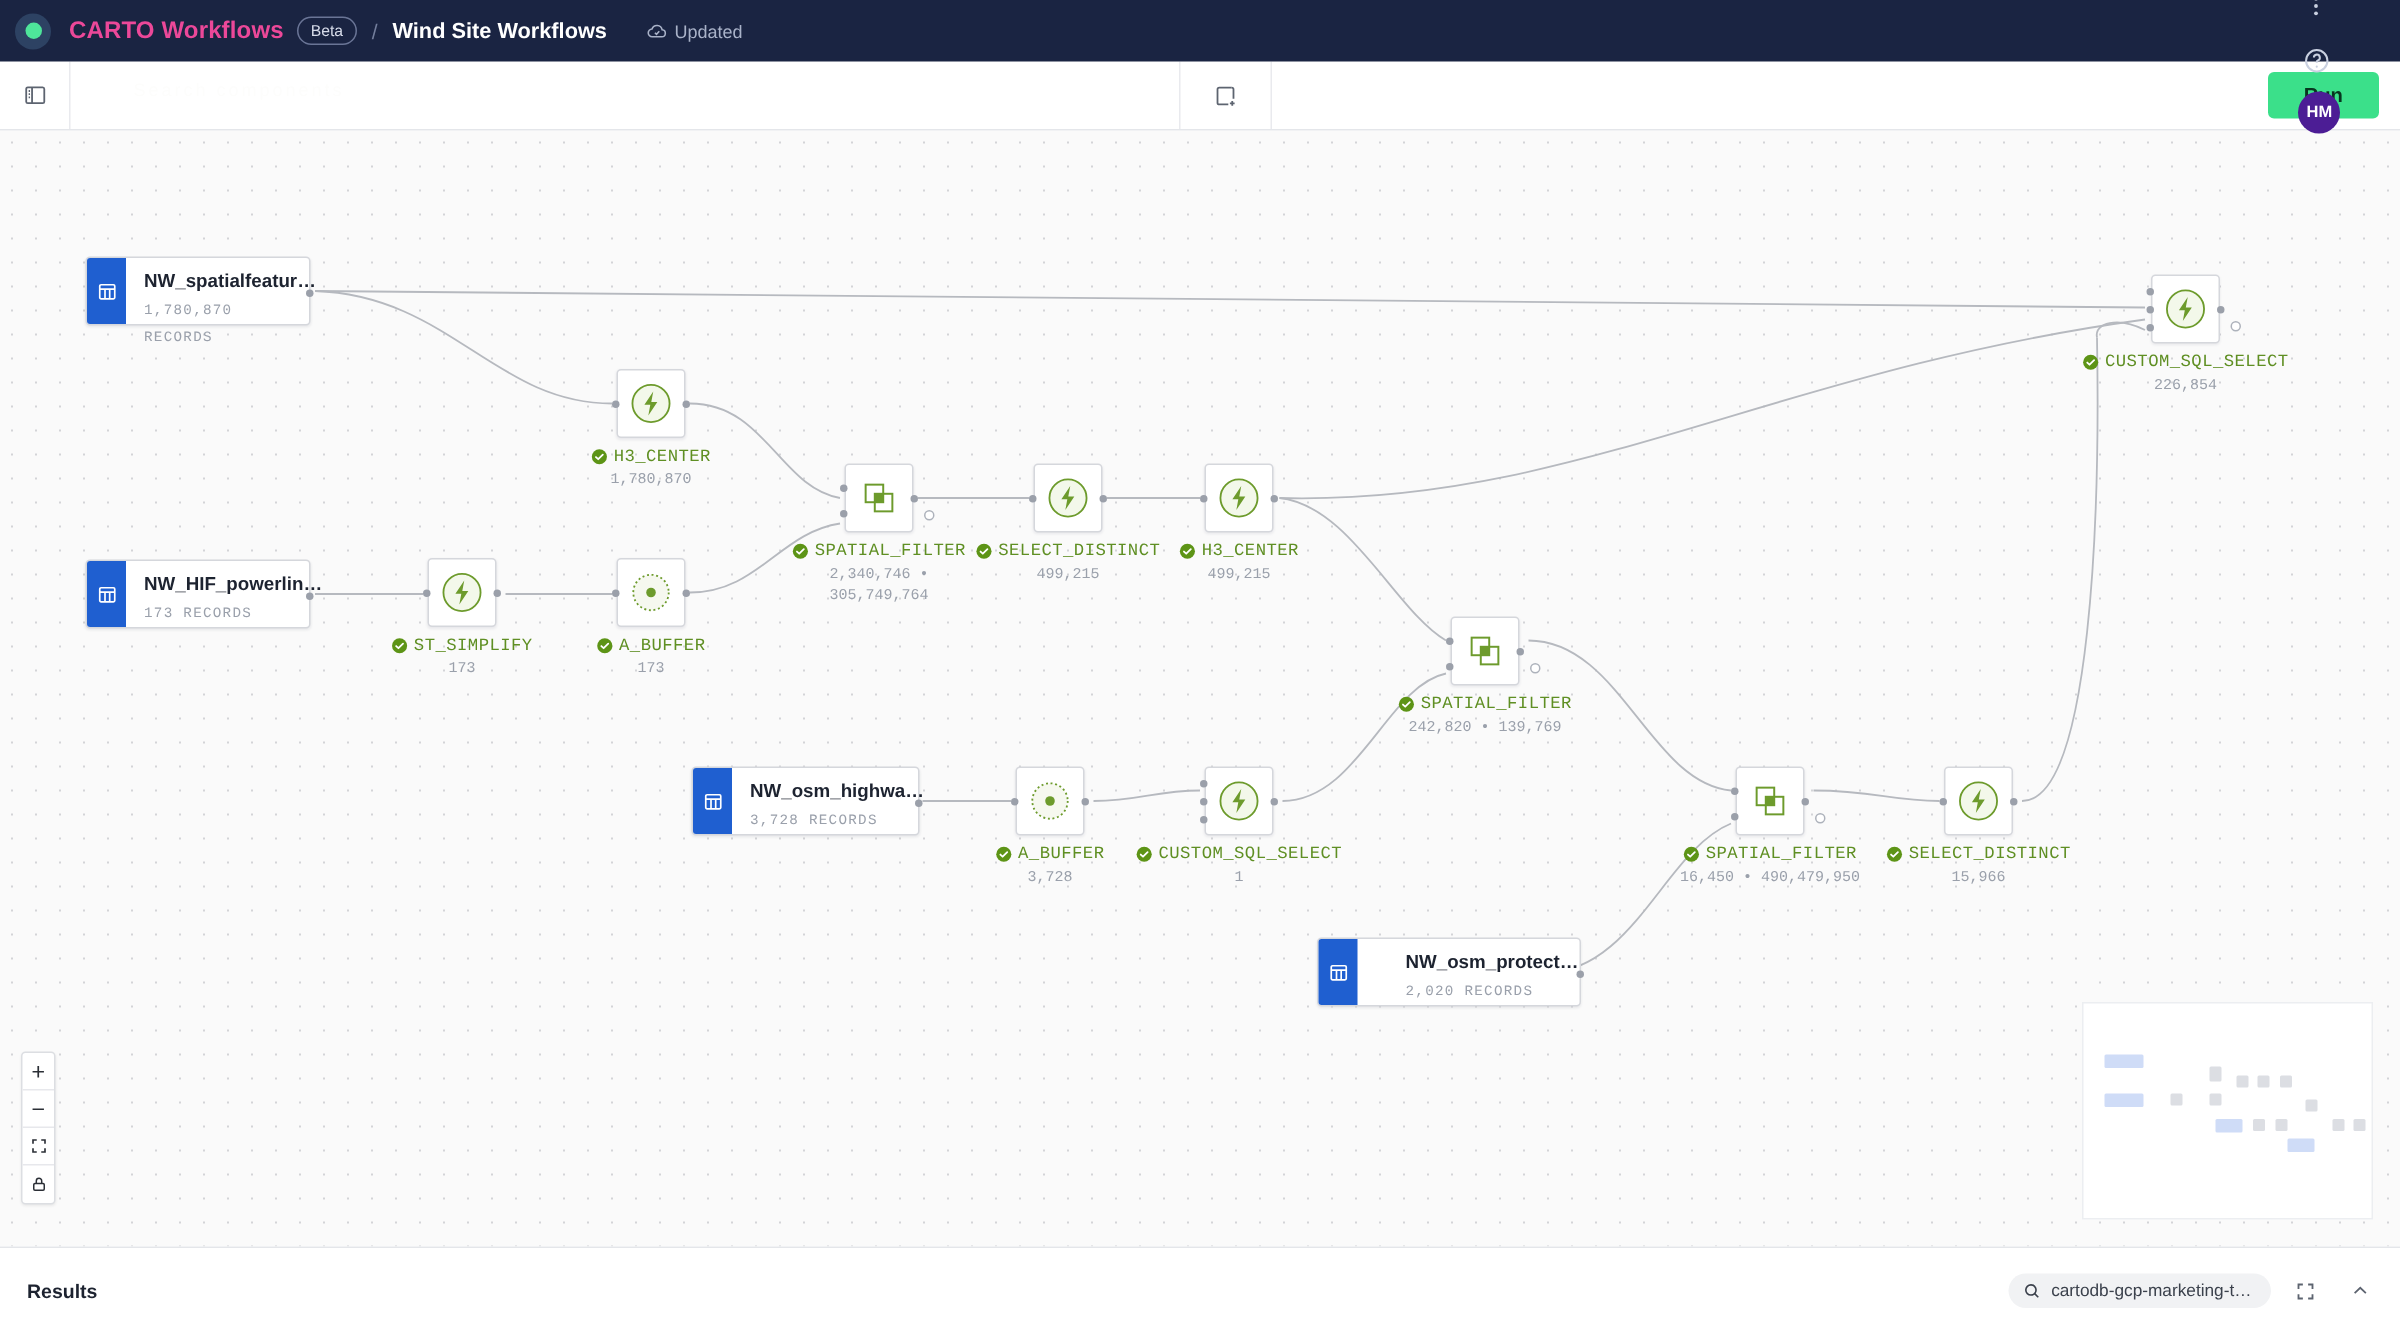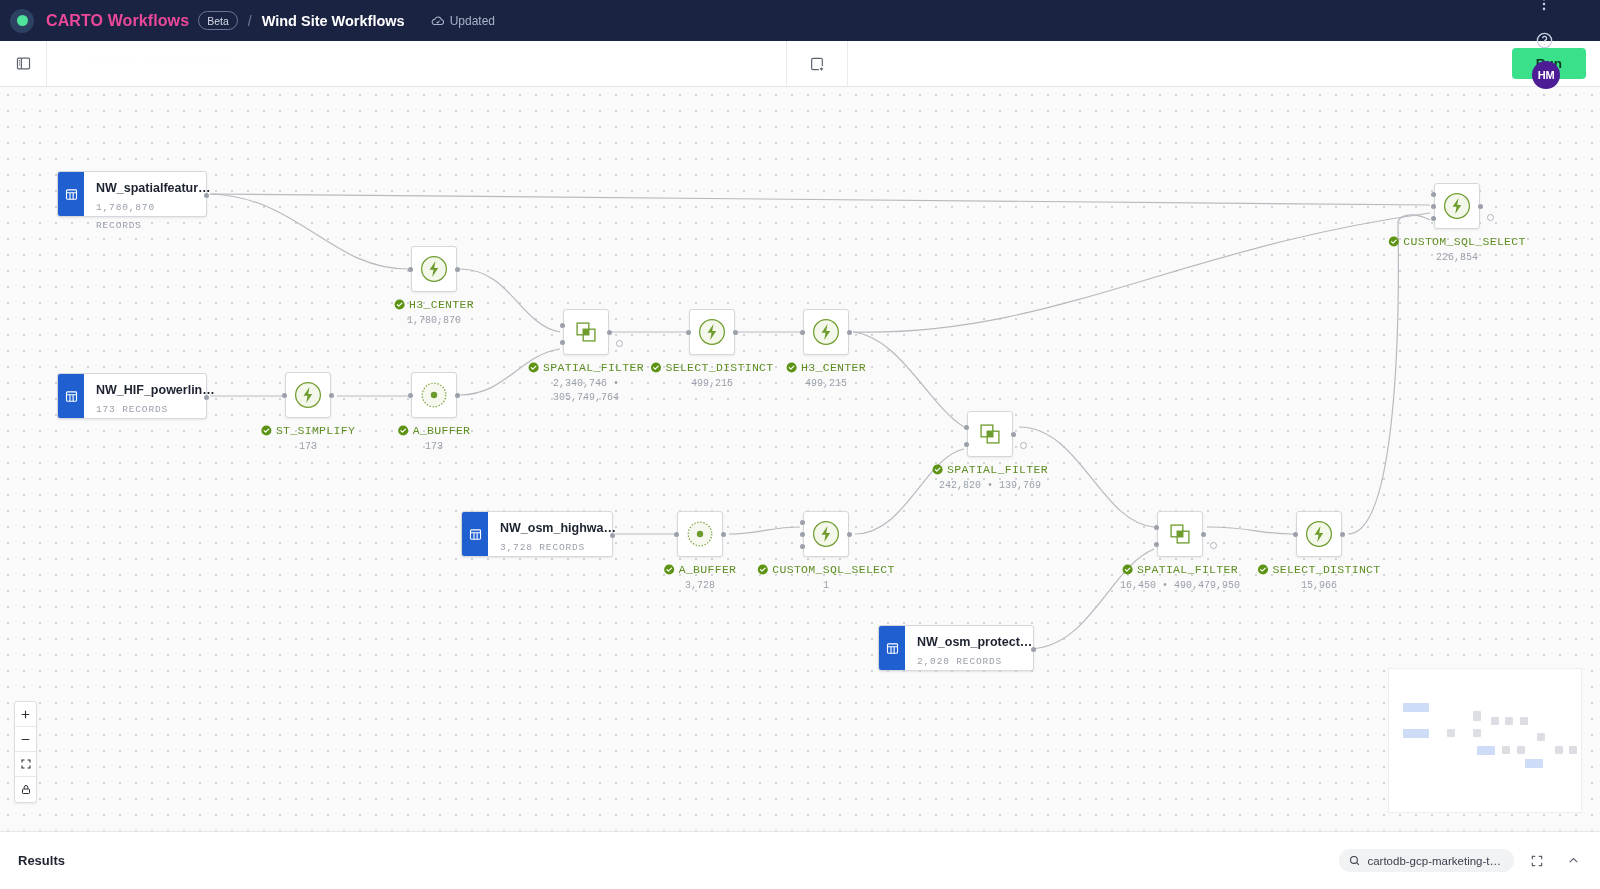--- a/index.html
+++ b/index.html
@@ -281,21 +281,21 @@
       <div class="src-node" style="left: 461px; top: 424px; width: 152px;">
         <span class="src-ic">
           <svg width="15" height="15" viewBox="0 0 24 24" fill="none" stroke="#fff" stroke-width="1.8">
             <rect x="4" y="4.5" width="16" height="15" rx="1.4"></rect>
             <path d="M4 9.2h16M9.6 9.2v10.3M14.6 9.2v10.3"></path>
           </svg>
         </span>
         <span class="src-body"><span class="src-name">NW_osm_highwa…</span><br><span class="src-sub">3,728 RECORDS</span></span>
         <span class="port" style="right:-3px; top:21px;"></span>
       </div>
-      <div class="src-node" style="left: 878px; top: 538px; width: 156px;">
+      <div class="src-node" style="left: 878px; top: 538px; width: 176px; gap: 20px;">
         <span class="src-ic">
           <svg width="15" height="15" viewBox="0 0 24 24" fill="none" stroke="#fff" stroke-width="1.8">
             <rect x="4" y="4.5" width="16" height="15" rx="1.4"></rect>
             <path d="M4 9.2h16M9.6 9.2v10.3M14.6 9.2v10.3"></path>
           </svg>
         </span>
         <span class="src-body"><span class="src-name">NW_osm_protect…</span><br><span class="src-sub">2,020 RECORDS</span></span>
         <span class="port" style="right:-3px; top:21px;"></span>
       </div>
       <div class="op-node" style="left: 411px; top: 159px;">

